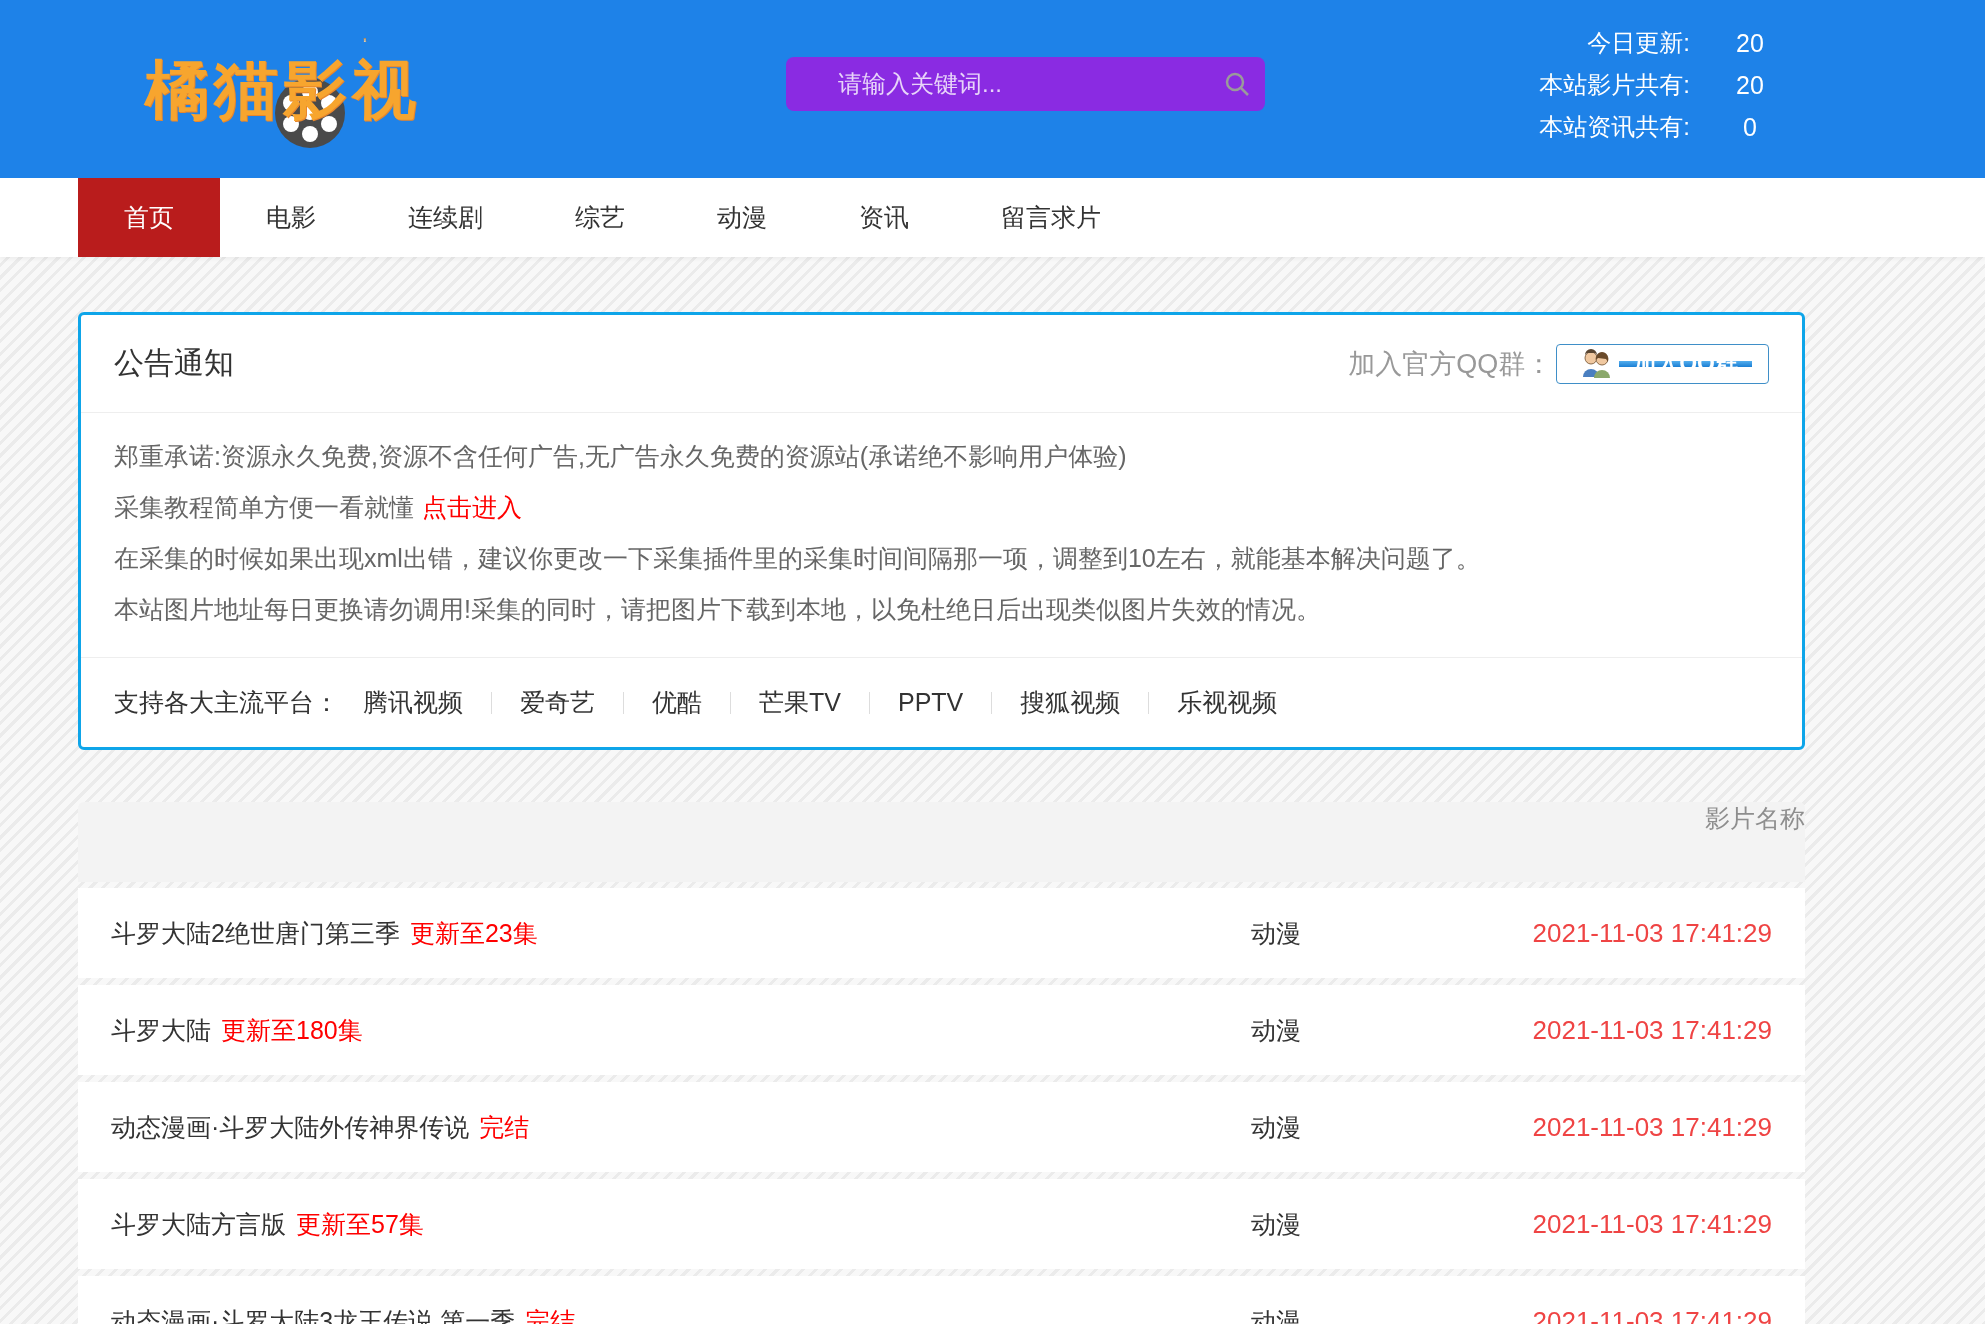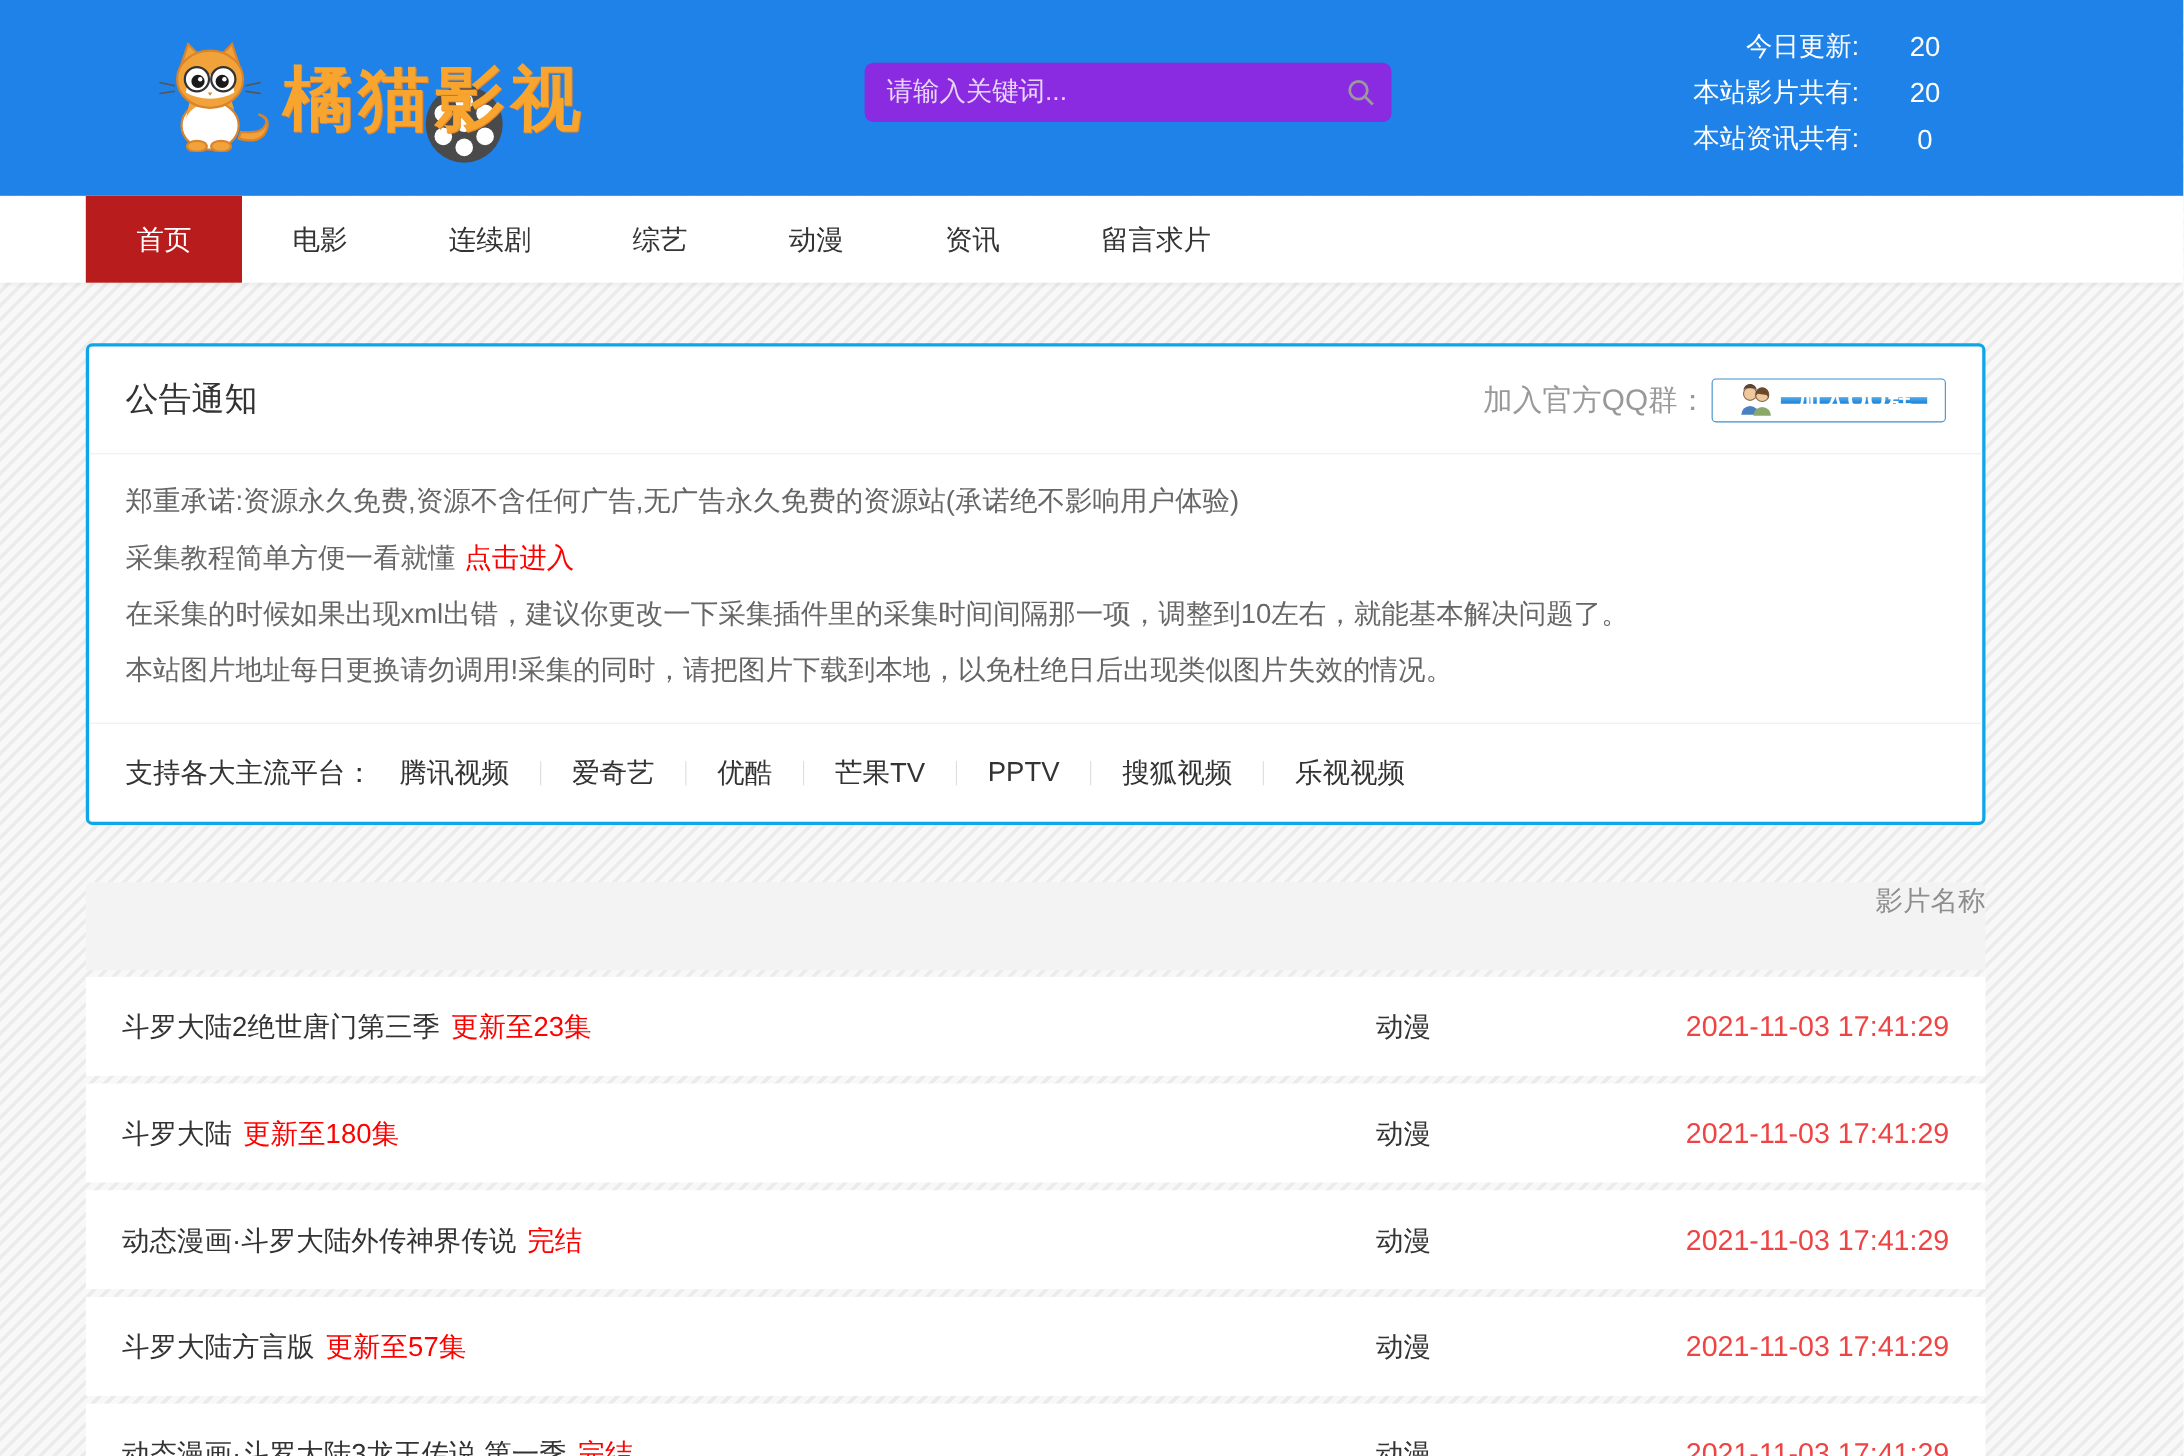--- a/index.html
+++ b/index.html
@@ -5,29 +5,29 @@
   * { margin:0; padding:0; box-sizing:border-box; }
   html,body { width:1985px; height:1324px; overflow:hidden; }
   body {
     font-family:"Liberation Sans","DejaVu Sans",sans-serif;
     background:repeating-linear-gradient(135deg,#f8f8f8 0px,#f8f8f8 6px,#ebebeb 6px,#ebebeb 9px);
     color:#333;
   }
 
   
   .top-header { position:relative; height:178px; background:#1e82e8; }
-  .logo { position:absolute; left:139px; top:38px; height:100px; display:flex; align-items:flex-end; cursor:pointer; }
+  .logo { position:absolute; left:139px; top:38px; height:100px; display:flex; align-items:flex-end; cursor:pointer;flex-direction:column; }
   .logo-cat { width:112px; height:100px; }
   .logo-text-wrap { position:relative; margin-left:6px; }
   .logo-text { position:relative; z-index:1; font-size:64px; font-weight:bold; color:#f7a52e; letter-spacing:5px; line-height:96px;
     text-shadow:1px 1px 0 #e8862c; }
   .logo-reel { position:absolute; left:128px; top:34px; z-index:0; width:74px; height:74px; }
 
   .search-box { position:absolute; left:786px; top:57px; width:479px; height:54px; background:#8a2be2; border-radius:8px;
-    display:flex; align-items:center; }
+    display:flex; align-items:center;padding-left:32px; }
   .search-input { flex:1; height:100%; background:transparent; border:none; outline:none; padding:0 20px;
     font-size:24px; color:#fff; font-family:inherit; }
   .search-input::placeholder { color:rgba(255,255,255,0.8); }
   .search-btn { width:56px; height:100%; display:flex; align-items:center; justify-content:center; cursor:pointer; background:transparent; border:none; }
 
   .stats { position:absolute; top:22px; right:175px; }
   .stat-row { display:flex; height:42px; line-height:42px; }
   .stat-label { width:480px; text-align:right; color:#fff; font-size:24px; }
   .stat-value { width:120px; text-align:center; color:#fff; font-size:25px; }
 

